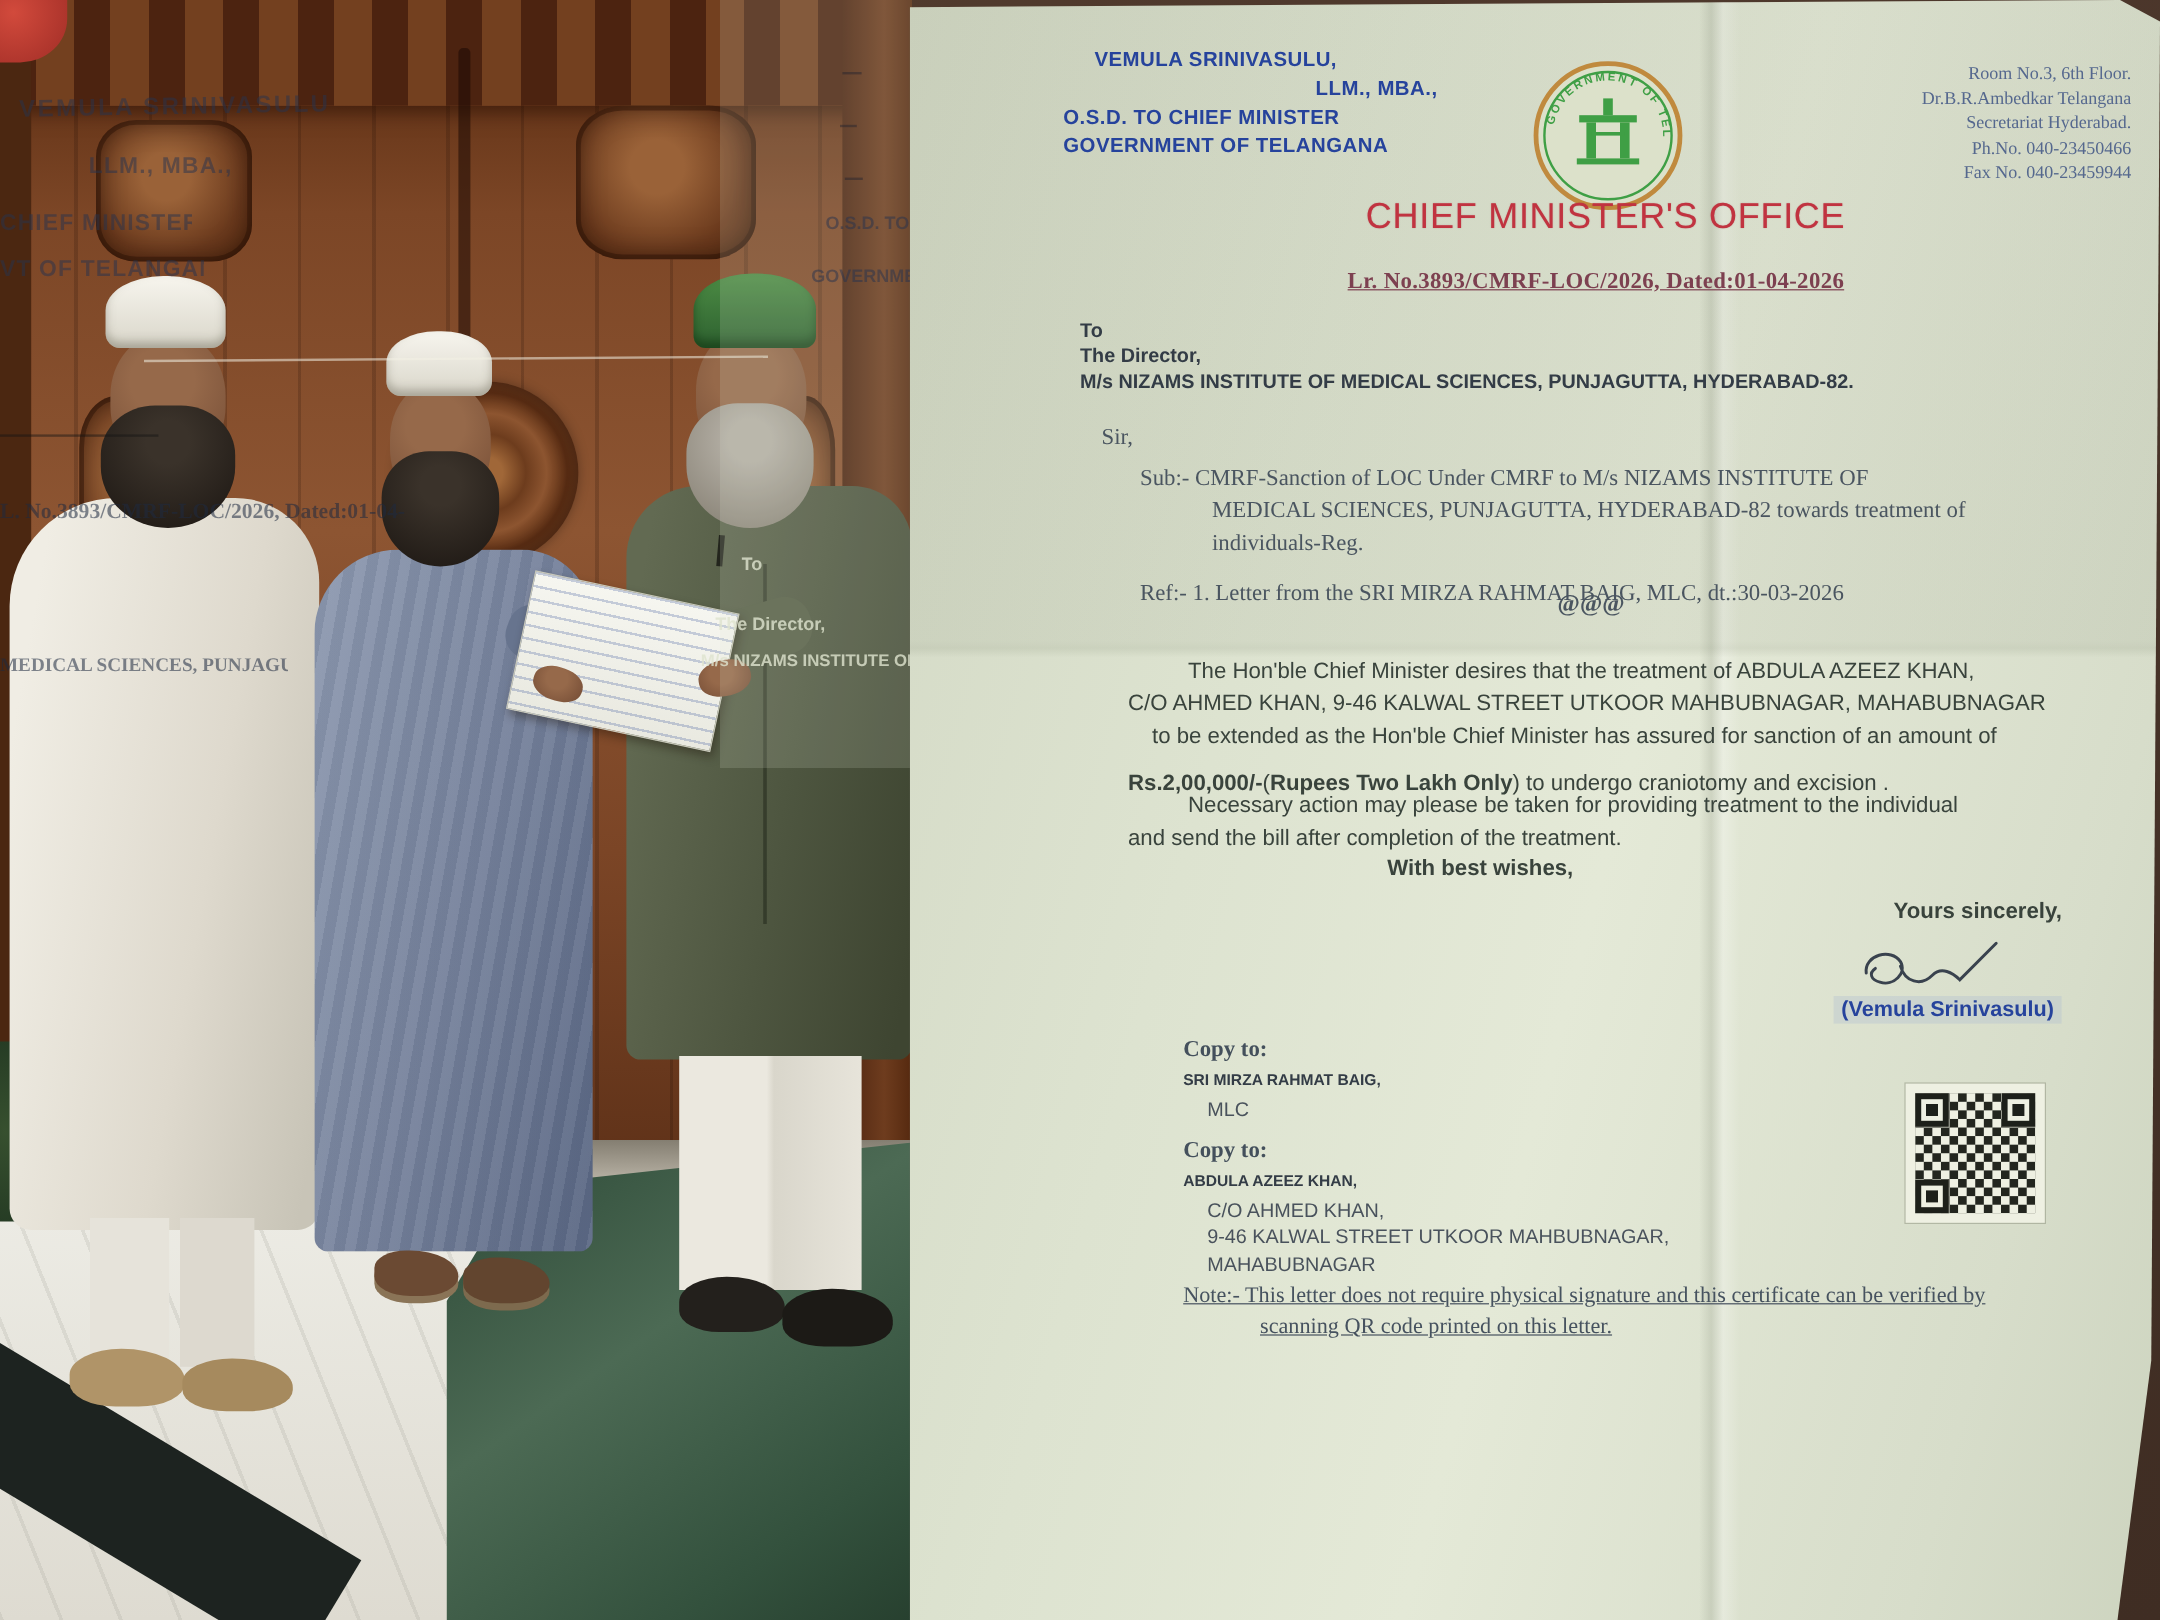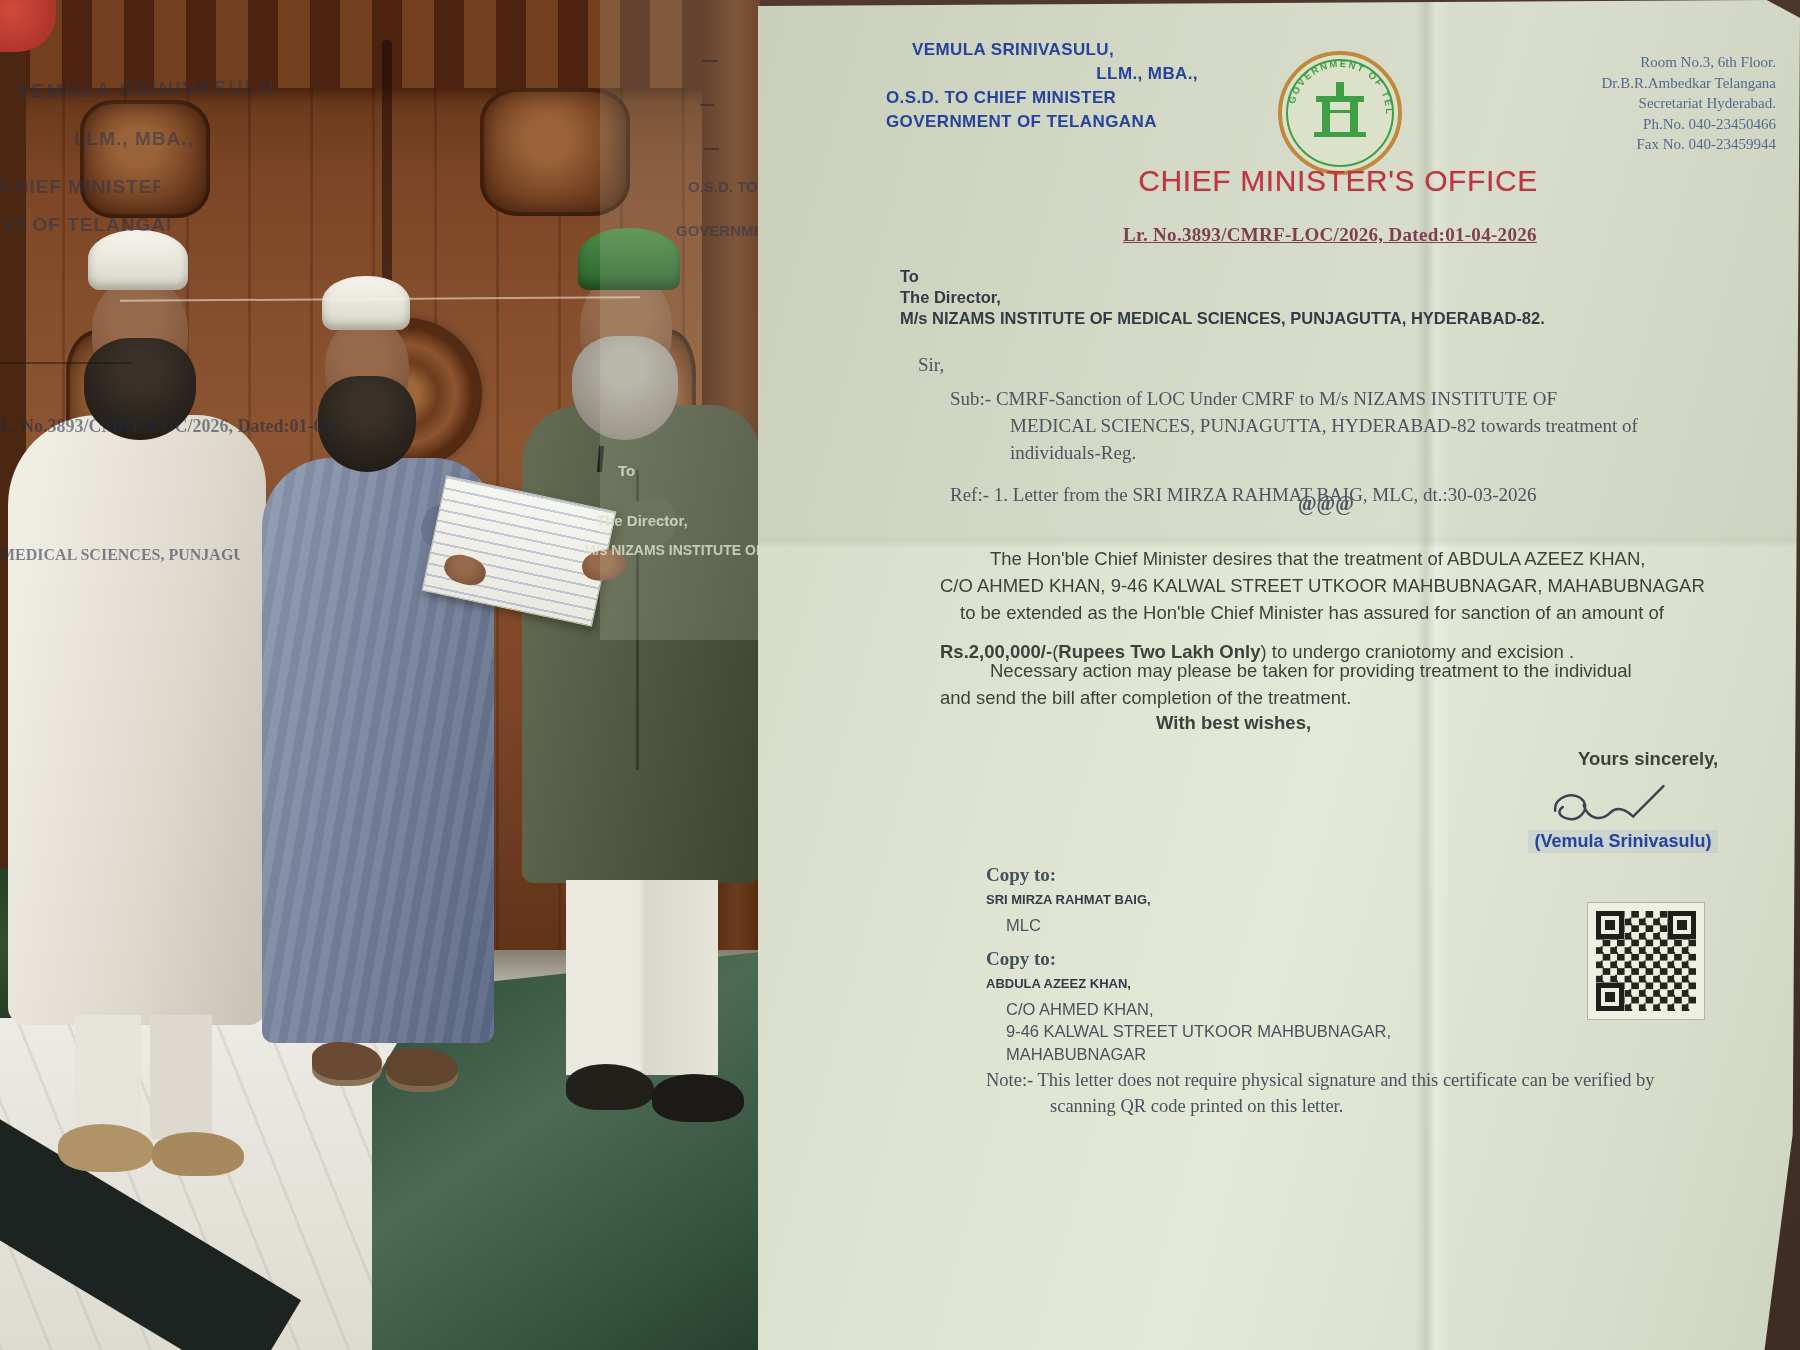--- a/index.html
+++ b/index.html
@@ -63,21 +63,21 @@
   .lrline{font-family:Liberation Serif, serif;font-size:19px;font-weight:bold;color:#7d4050;
           text-decoration:underline;letter-spacing:.3px;}
   .toblk{font-size:16.5px;font-weight:bold;color:#333c46;line-height:21px;}
   .serif{font-family:"Liberation Serif",serif;font-size:19px;color:#4a5560;}
   .body-sans{font-size:18.5px;color:#39433c;}
   .bold{font-weight:bold;}
   .sign-name{font-size:18px;font-weight:bold;color:#26439c;background:rgba(175,190,210,.35);padding:1px 6px;}
   .copy-label{font-family:"Liberation Serif",serif;font-size:19px;font-weight:bold;color:#44505c;}
   .copy-name{font-size:13px;font-weight:bold;color:#333c46;}
   .copy-line{font-size:16.5px;color:#49525c;margin-left:20px;}
-  .note{font-family:"Liberation Serif",serif;font-size:18.5px;color:#46525f;}
+  .note{font-family:"Liberation Serif",serif;font-size:18.5px;color:#46525f;text-decoration:underline;}
   .qr{background:#eef0e2;padding:8px;box-shadow:0 0 0 1px rgba(120,125,105,.4);}
   .qr-inner{position:relative;width:100px;height:100px;
         background:conic-gradient(#23261f 25%,#eef0e2 0 50%,#23261f 0 75%,#eef0e2 0) 0 0/14.3px 14.3px;}
   .finder{position:absolute;width:28px;height:28px;background:#eef0e2;border:5px solid #1d201a;box-sizing:border-box;}
   .finder::after{content:"";position:absolute;left:4px;top:4px;width:10px;height:10px;background:#1d201a;}
 </style>
 </head>
 <body>
 
 <div class="scene">

